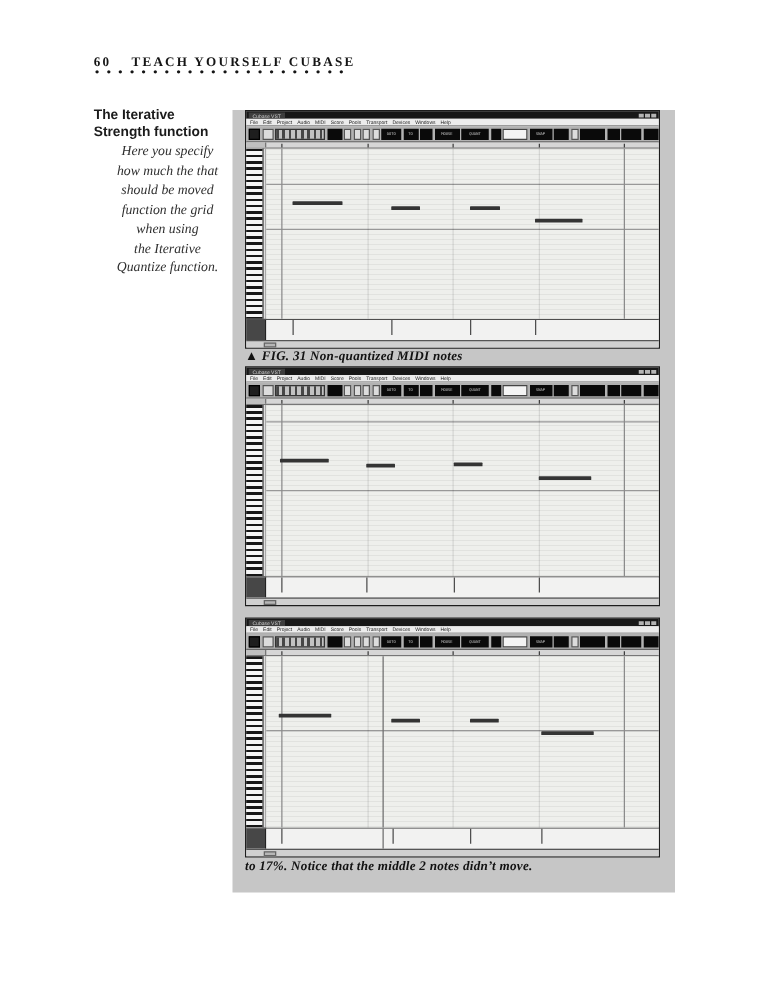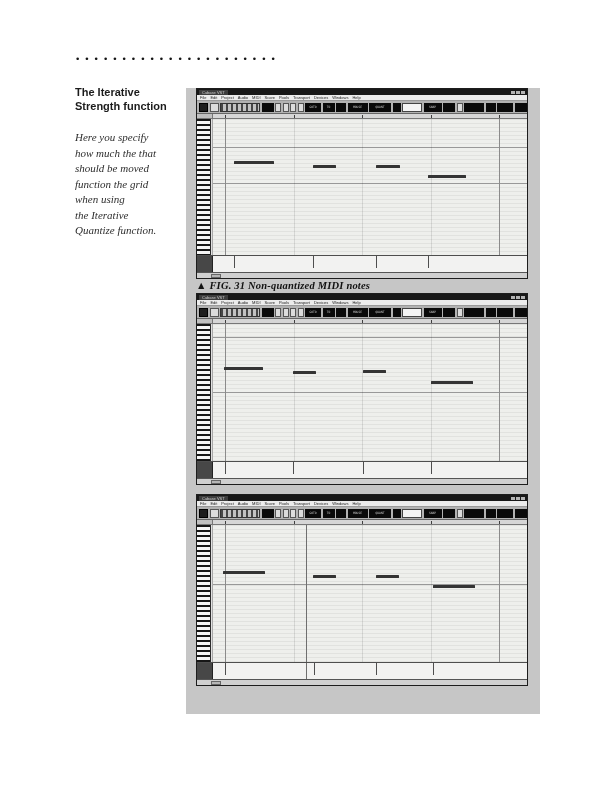--- a/index.html
+++ b/index.html
@@ -14,21 +14,21 @@
   }
   
   .runhead { position:absolute; left:75px; top:45px; display:flex; align-items:baseline;
              font: bold 10.5px "Liberation Serif", serif; letter-spacing:1.8px; color:#151515; }
   .runhead .bt { margin-left:16px; }
   .dotrow { position:absolute; left:75px; top:54px; font:9px "DejaVu Sans", sans-serif;
             letter-spacing:4px; color:#151515; }
   
   .sidebar { position:absolute; left:75px; top:85px; width:118px; }
   .sb-head { font: bold 11px/14px "Liberation Sans", sans-serif; color:#1b1b1b; }
-  .sb-body { margin-top:17px; font: italic 11px/15.5px "Liberation Serif", serif; color:#2e2e2e; }
+  .sb-body { margin-top:1px; font: italic 11px/15.5px "Liberation Serif", serif; color:#2e2e2e;text-align:center; }
   
   .panel { position:absolute; left:186px; top:88px; width:354px; height:626px; background:#c6c6c6; }
   
   .caption { position:absolute; left:196px; width:340px;
              font: bold italic 10.5px/13px "Liberation Serif", serif; color:#121212; letter-spacing:0.2px; }
   
   .window { position:absolute; left:196px; width:332px; background:#dcdcdc;
             border:1px solid #1d1d1d; display:flex; flex-direction:column; }
   .titlebar { height:6px; background:#181818; display:flex; align-items:center;
               justify-content:space-between; padding:0 2px; }
@@ -70,20 +70,24 @@
   .stem.pos { background:#6f6f6f; }
   .scrollbar { position:relative; height:6px; background:#d0d0d0; border-top:1px solid #555; }
   .sthumb { position:absolute; left:14px; top:1px; width:10px; height:4px;
             background:#b6b6b6; border:1px solid #666; }
 </style>
 </head>
 <body>
 
 <div class="page">
 
+  <div class="runhead">
+    <span>60</span>
+    <span class="bt">TEACH YOURSELF CUBASE</span>
+  </div>
   <div class="dotrow">••••••••••••••••••••••</div>
 
   <div class="sidebar">
     <div class="sb-head">
         <div>The Iterative</div>
         <div>Strength function</div>
       </div>
     <div class="sb-body">
         <div>Here you specify</div>
         <div>how much the that</div>
@@ -355,15 +359,16 @@
           <div class="stem" style="left: 163px;"></div>
           <div class="stem" style="left: 220px;"></div>
           <div class="stem pos" style="left: 93px; height: 100%;"></div>
         </div>
       </div>
       <div class="scrollbar">
         <div class="sthumb"></div>
       </div>
     </div>
   <div class="caption" style="top: 687px;">
+      <div>to 17%. Notice that the middle 2 notes didn’t move.</div>
     </div>
 
 </div>
 
 </body></html>

